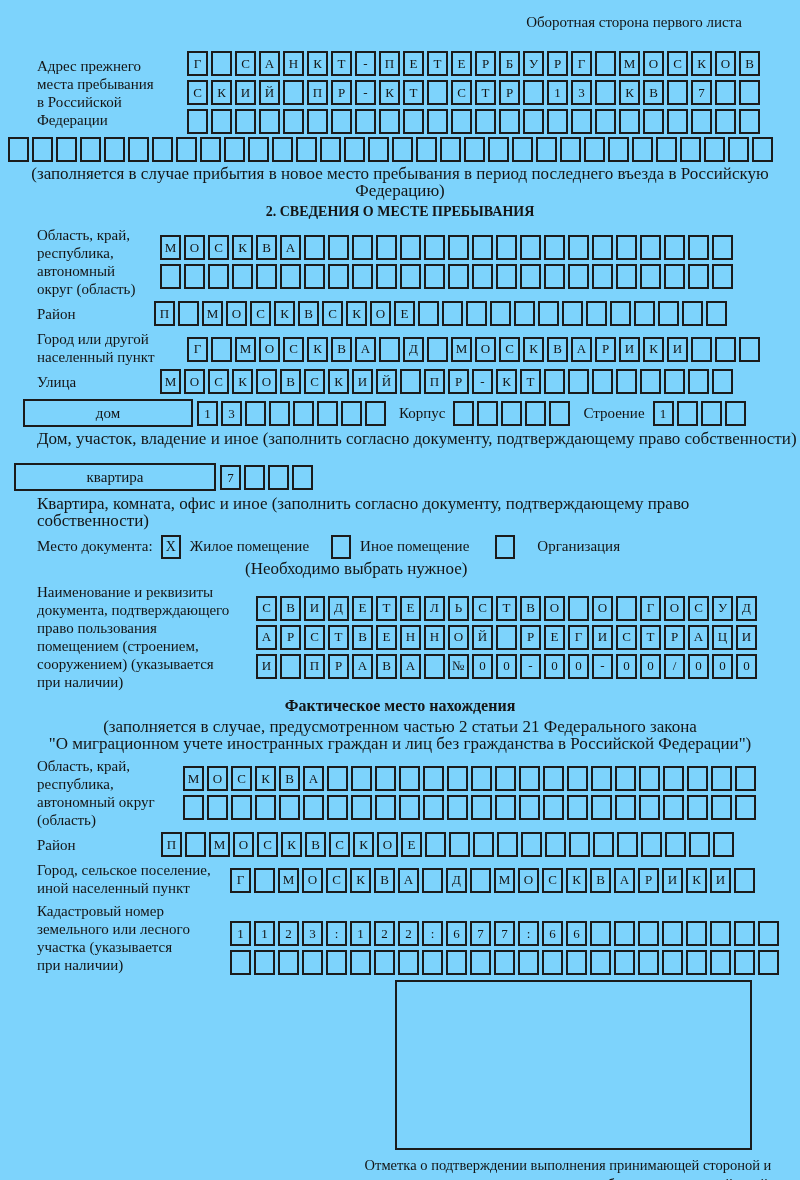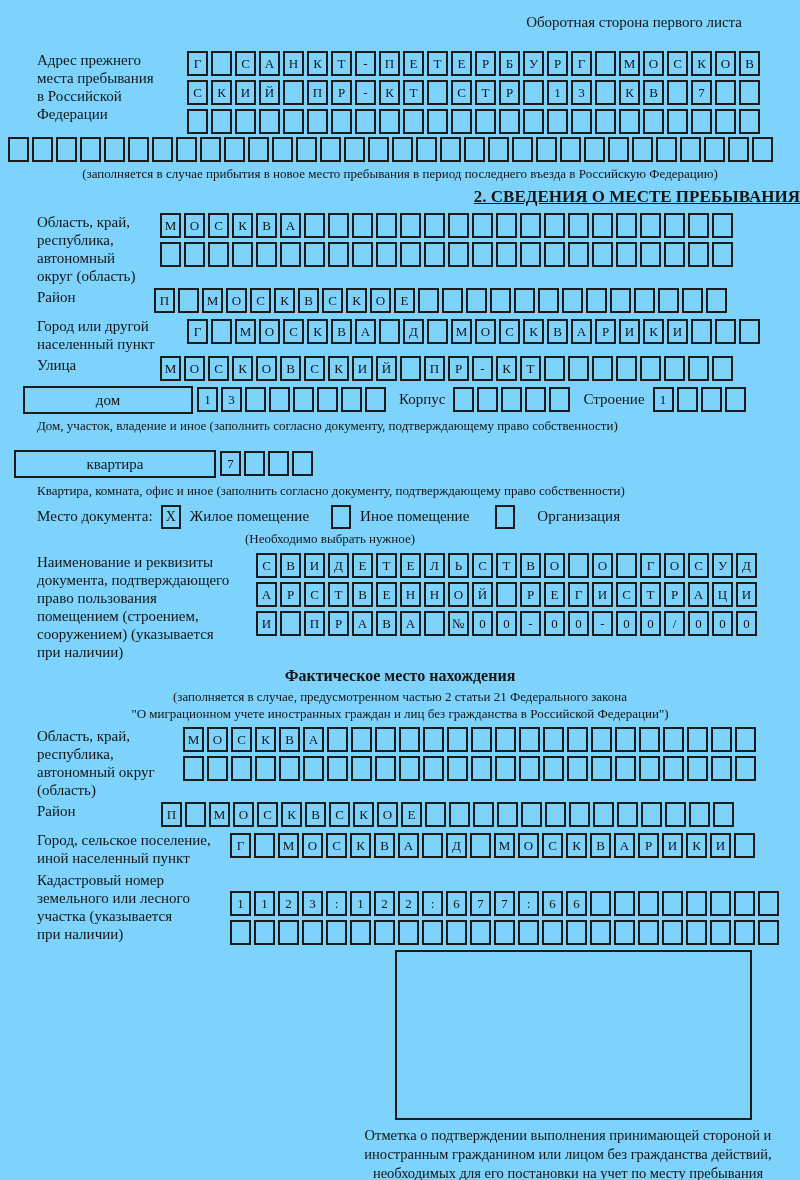--- a/index.html
+++ b/index.html
@@ -1,30 +1,30 @@
 <!DOCTYPE html>
 <html><head>
 <meta charset="utf-8">
 <style>
   html,body{margin:0;padding:0;background:#e8e8e8;}
   .page{width:800px;height:1180px;background:#7dd3fc;color:#141414;margin:0 auto;
         font-family:"Liberation Serif","DejaVu Serif",serif;overflow:hidden;box-sizing:border-box;position:relative;}
   .corner{text-align:right;padding:14px 58px 0 0;font-size:15px;}
-  .frow{display:flex;align-items:flex-start;padding-left:37px;}
+  .frow{display:flex;align-items:center;padding-left:37px;}
   .label{font-size:15px;line-height:18px;white-space:pre-line;flex-shrink:0;}
   .lw150{width:150px}.lw123{width:123px}.lw117{width:117px}.lw146{width:146px}
   .lw124{width:124px}.lw193{width:193px}.lw219{width:219px}
   .rows > .cellrow + .cellrow{margin-top:4px;}
   .cellrow{display:flex;flex-wrap:nowrap;}
   .cell{box-sizing:border-box;width:21px;height:25px;border:2px solid #1b1b1b;margin-right:3px;
         display:flex;align-items:center;justify-content:center;font-size:13px;flex-shrink:0;}
   .fullrow{padding-left:8px;margin-top:3px;}
-  .cap{font-size:13px;line-height:17px;}
+  .cap{font-size:17px;line-height:17px;}
   .cap-center{text-align:center;}
-  .sec-title{text-align:right;font-weight:bold;font-size:17px;margin-top:5px;text-decoration:underline;}
+  .sec-title{text-align:center;font-weight:bold;font-size:14px;margin-top:5px;}
   .sec-title2{text-align:center;font-weight:bold;font-size:16px;margin-top:6px;}
   .widebox{box-sizing:border-box;height:28px;border:2px solid #1b1b1b;display:flex;align-items:center;
            justify-content:center;font-size:15px;margin-right:4px;flex-shrink:0;}
   .inlbl{font-size:15px;line-height:26px;margin:0 8px 0 10px;flex-shrink:0;}
   .slabel{font-size:15px;line-height:25px;}
   .chk{box-sizing:border-box;width:20px;height:24px;border:2px solid #1b1b1b;display:inline-flex;
        align-items:center;justify-content:center;font-size:14px;flex-shrink:0;}
   .stamp-box{width:357px;height:170px;border:2px solid #1b1b1b;margin:5px 0 6px 395px;box-sizing:border-box;}
   .stamp-cap{width:432px;margin-left:352px;text-align:center;font-size:14.5px;line-height:19px;}
 </style>

